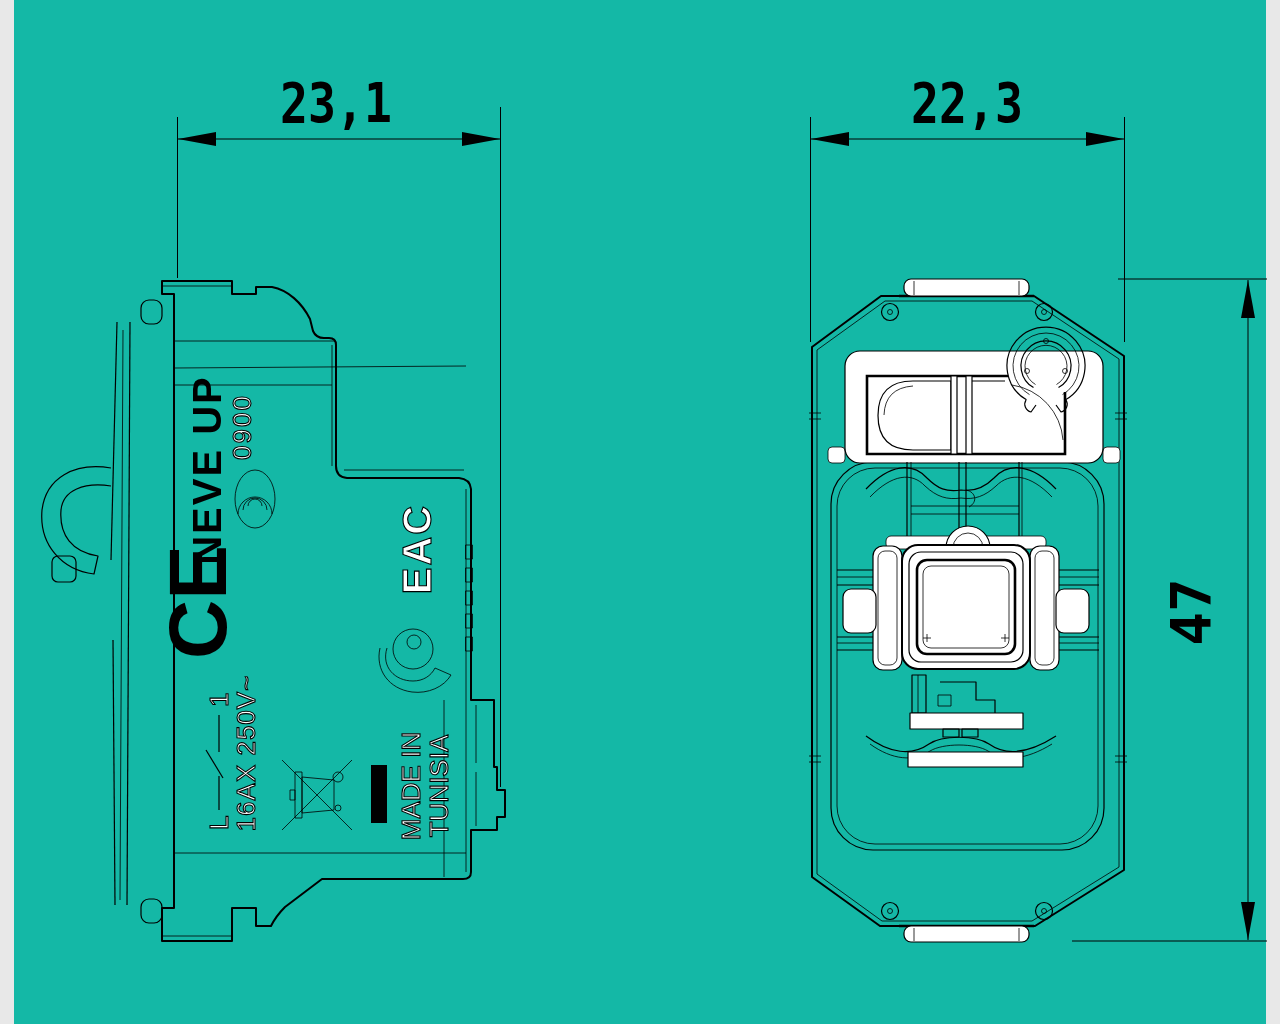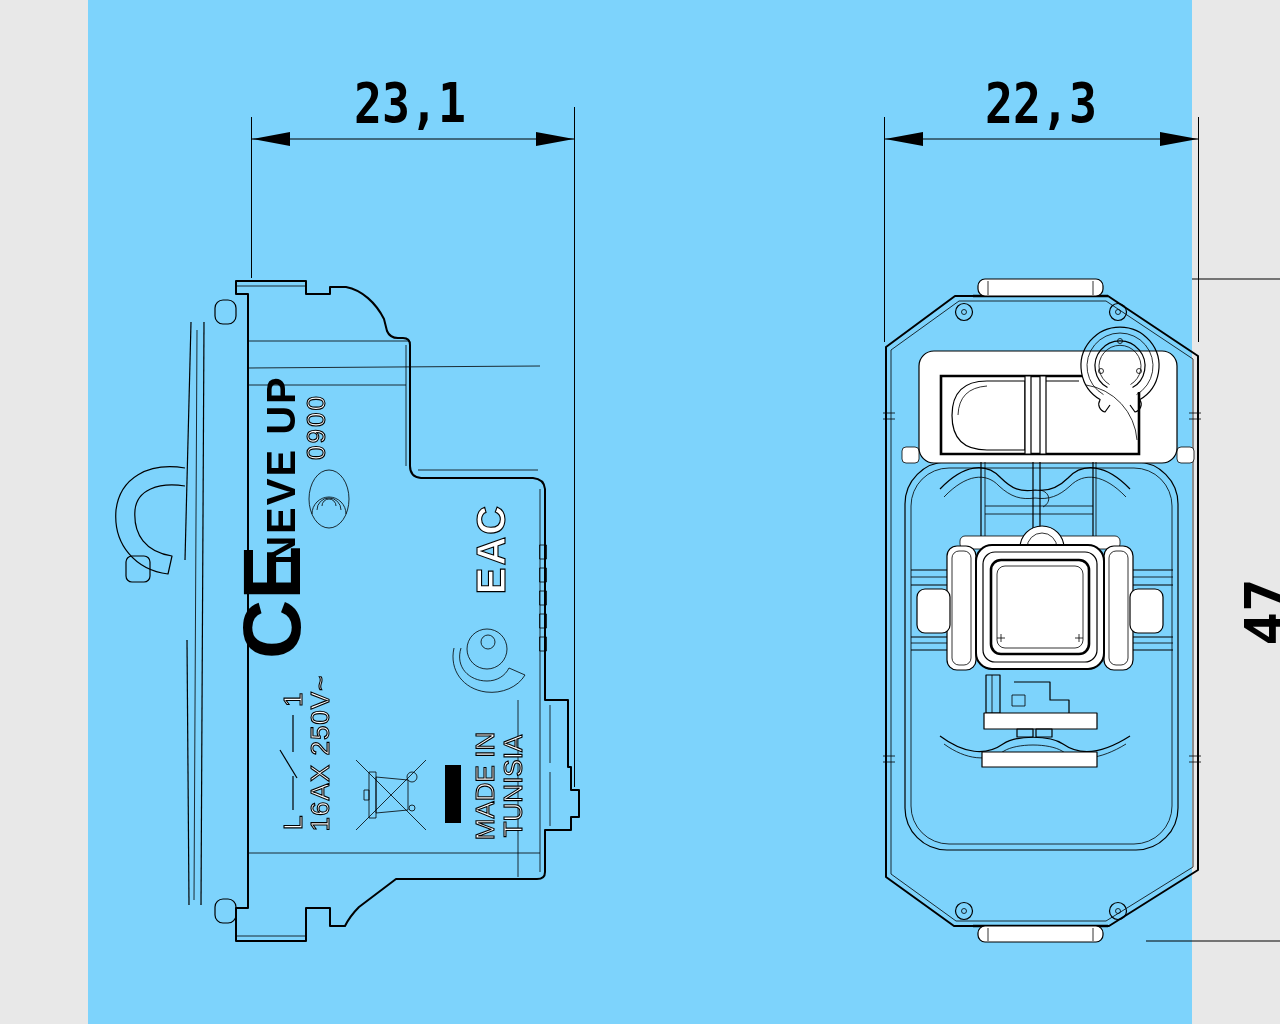--- a/index.html
+++ b/index.html
@@ -1,16 +1,16 @@
 <!DOCTYPE html>
 <html><head>
 <meta charset="utf-8">
 <style>
   html,body{margin:0;padding:0;background:#e8e8e8;}
-  #canvas{width:1104px;height:1024px;background:#7dd3fc;position:relative;margin:0 auto;
+  #canvas{width:1252px;height:1024px;background:#14b8a6;position:relative;margin:0 auto;
           font-family:"Liberation Sans", sans-serif;}
   svg{display:block}
   
   .ol{fill:none;stroke:#000;stroke-width:2;stroke-linejoin:round;stroke-linecap:round}
   .ml{fill:none;stroke:#000;stroke-width:1.2;stroke-linejoin:round}
   .tl{fill:none;stroke:#000;stroke-width:0.8;stroke-linejoin:round}
   .thk{fill:none;stroke:#000;stroke-width:2.6}
   .wf{fill:#fff}
   .dimline{stroke:#000;stroke-width:1;fill:none}
   .extline{stroke:#000;stroke-width:1;fill:none}

